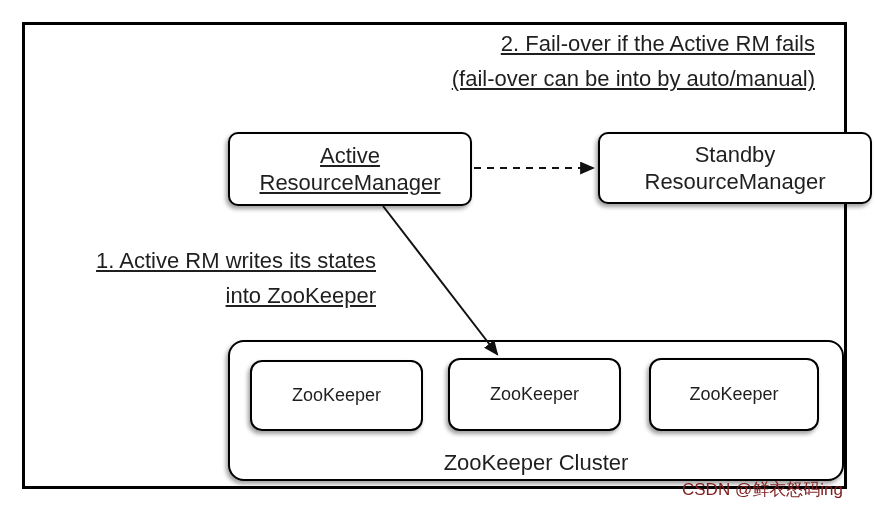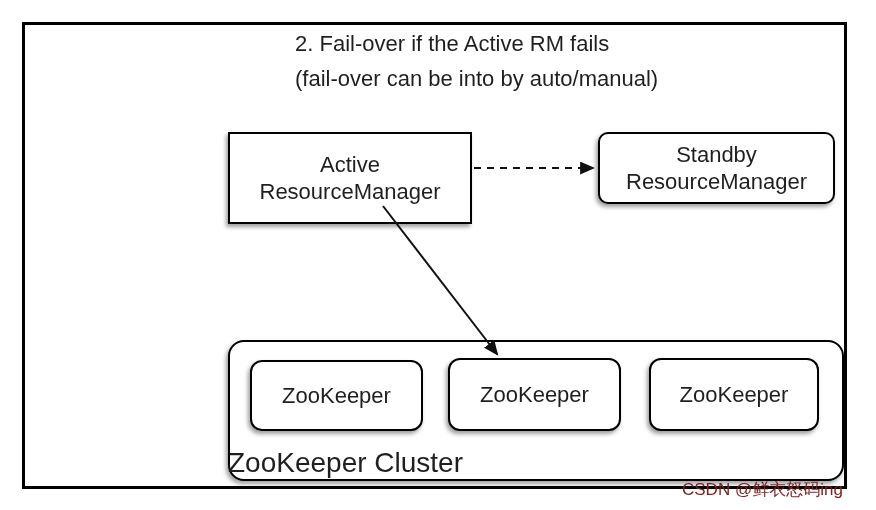--- a/index.html
+++ b/index.html
@@ -23,23 +23,24 @@
     width: 825px;
     height: 467px;
     border: 3px solid #000000;
     box-sizing: border-box;
     background: #ffffff;
   }
   .annotation {
     position: absolute;
     font-size: 22px;
     line-height: 35px;
-    text-align: left;
+    text-align: right;
     color: #1f1f1f;
     white-space: nowrap;
+    text-decoration: underline;
   }
   .annotation-failover {
     left: 295px;
     top: 26px;
     width: 520px;
   }
   .annotation-writes {
     left: 24px;
     top: 243px;
     width: 352px;
@@ -55,55 +56,57 @@
     align-items: center;
     justify-content: center;
     text-align: center;
     font-size: 22px;
     line-height: 27px;
   }
   .node-active {
     left: 228px;
     top: 132px;
     width: 244px;
-    height: 92px;
-    border-radius: 0;
+    height: 74px;
+    border-radius: 10px;
+    text-decoration: underline;
   }
   .node-standby {
     left: 598px;
     top: 132px;
-    width: 237px;
+    width: 274px;
     height: 72px;
     border-radius: 10px;
   }
   .cluster {
     position: absolute;
     left: 228px;
     top: 340px;
     width: 616px;
     height: 141px;
     background: #ffffff;
     border: 2.5px solid #000000;
     box-sizing: border-box;
     border-radius: 16px;
     box-shadow: -2px 3px 4px rgba(0,0,0,0.38);
   }
   .node-zk {
     border-radius: 12px;
-    font-size: 22px;
+    font-size: 18px;
   }
   .node-zk1 { left: 250px; top: 360px; width: 173px; height: 71px; }
   .node-zk2 { left: 448px; top: 358px; width: 173px; height: 73px; }
   .node-zk3 { left: 649px; top: 358px; width: 170px; height: 73px; }
   .cluster-label {
     position: absolute;
     left: 228px;
     top: 450px;
     width: 616px;
-    font-size: 28px;
+    text-align: center;
+    font-size: 22px;
     line-height: 26px;
     color: #1f1f1f;
   }
   .arrows {
     position: absolute;
     left: 0;
     top: 0;
     width: 876px;
     height: 510px;
     pointer-events: none;
@@ -124,20 +127,24 @@
 
 <div id="canvas">
 
   <div class="frame"></div>
 
   <div class="annotation annotation-failover">
     <div>2. Fail-over if the Active RM fails</div>
     <div>(fail-over can be into by auto/manual)</div>
   </div>
 
+  <div class="annotation annotation-writes">
+    <div>1. Active RM writes its states</div>
+    <div>into ZooKeeper</div>
+  </div>
 
   <div class="node node-active">
     <div>Active</div>
     <div>ResourceManager</div>
   </div>
 
   <div class="node node-standby">
     <div>Standby</div>
     <div>ResourceManager</div>
   </div>

